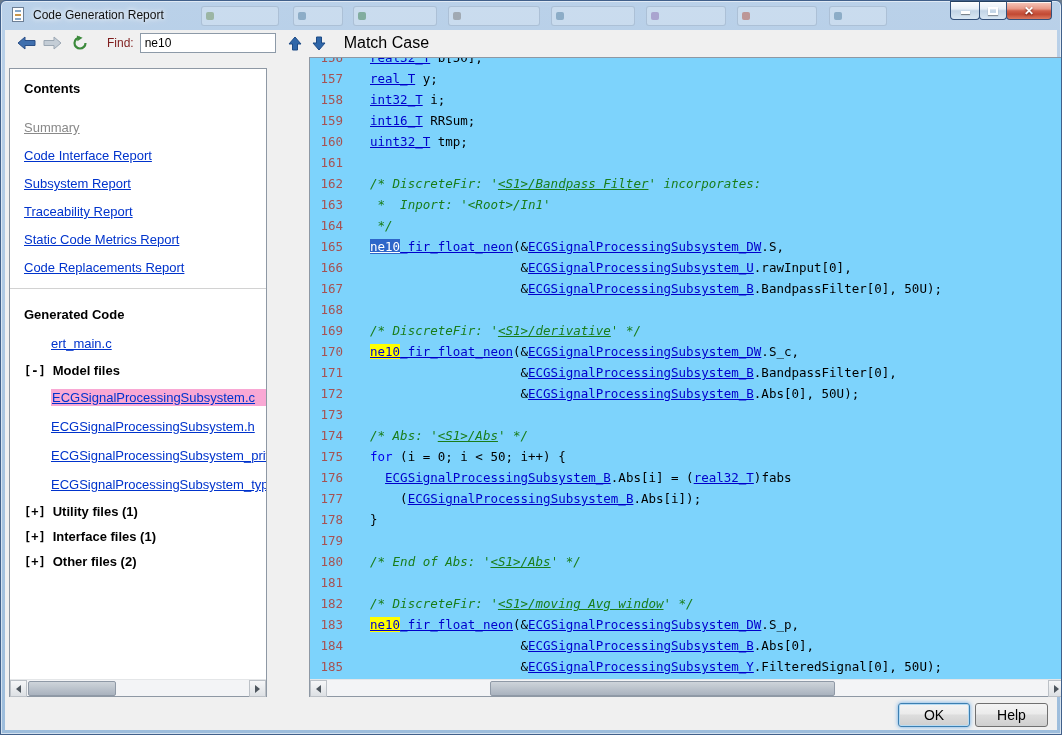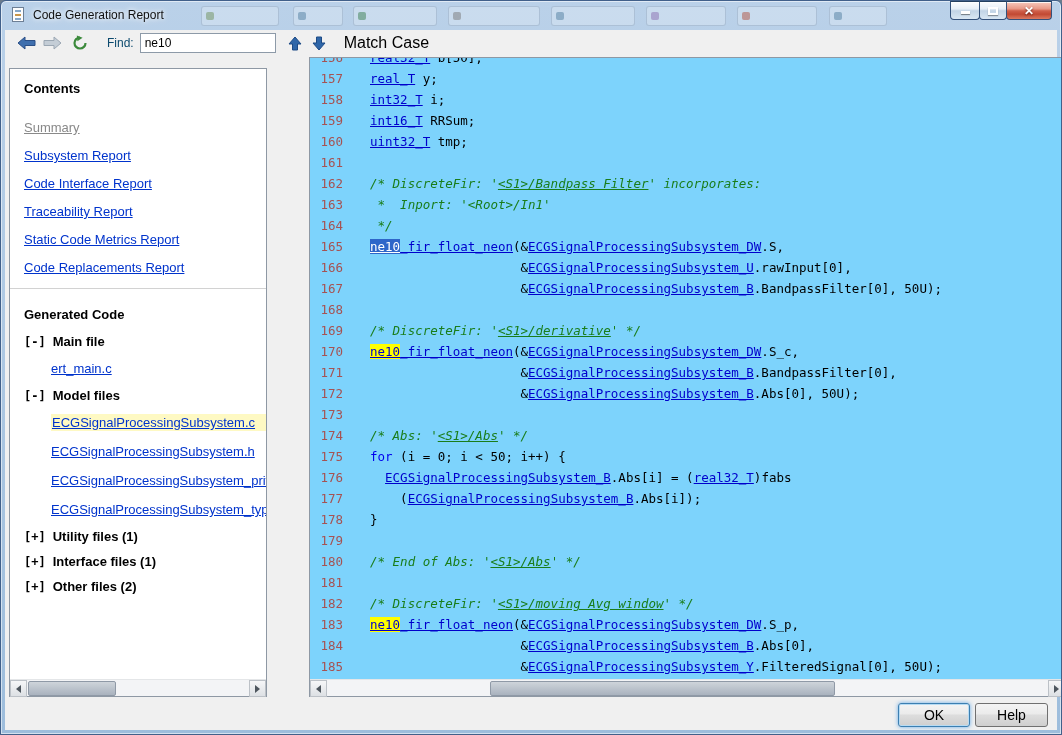--- a/index.html
+++ b/index.html
@@ -26,39 +26,39 @@
   .cap-btn.close{width:46px;background:linear-gradient(180deg,#f7c9bd,#e89886 40%,#d0604b 52%,#c24933 72%,#dd7a61);}
   .glyph-min{width:9px;height:3px;background:#fff;box-shadow:0 1px 1px rgba(0,0,0,.45);}
   .glyph-max{width:10px;height:8px;border:2px solid #fff;box-shadow:0 1px 1px rgba(0,0,0,.35);}
   .glyph-close{color:#fff;font-size:12px;font-weight:bold;text-shadow:0 1px 2px rgba(80,15,5,.85);}
   
   .client{position:absolute;left:4px;top:29px;right:4px;bottom:4px;background:#f0f0f0;}
   
   .toolbar{position:absolute;left:0;top:0;width:100%;height:26px;display:flex;align-items:center;}
   .tool-btn{width:22px;height:22px;display:flex;align-items:center;justify-content:center;cursor:pointer;}
   .tb-back{margin-left:10px;} .tb-fwd{margin-left:4px;} .tb-refresh{margin-left:6px;}
-  .find-label{margin-left:16px;font-size:12px;color:#0c4a6e;}
+  .find-label{margin-left:16px;font-size:12px;color:#7f1d1d;}
   .find-input{margin-left:6px;width:136px;height:20px;border:1px solid #8d9aa8;padding:1px 4px;font-size:12px;
     font-family:"Liberation Sans",sans-serif;background:#fff;}
   .tb-prev{margin-left:8px;} .tb-next{margin-left:2px;}
   .match-case{margin-left:14px;font-size:16px;color:#000;cursor:default;}
   
   .left-panel{position:absolute;left:4px;top:38px;width:258px;height:629px;background:#fff;border:1px solid #8e98a4;}
   .left-scroll{position:absolute;left:0;top:0;right:0;bottom:17px;overflow:hidden;padding:12px 0 0 14px;}
   .side-heading{font-size:13px;font-weight:bold;color:#000;margin-bottom:24px;}
   .side-heading.gen{margin-bottom:12px;}
   .side-link{display:inline-block;color:#0033cc;text-decoration:underline;font-size:13px;cursor:pointer;white-space:nowrap;}
   .link-list .side-link{display:block;margin-bottom:13px;}
   .side-link.visited{color:#898989;}
   .divider{height:1px;background:#d2d2d2;margin:6px 0 18px -14px;}
   .tree-row{margin:3px 0 10px 0;font-size:13px;white-space:nowrap;}
   .tree-marker{font-weight:bold;font-family:"DejaVu Sans Mono",monospace;font-size:12px;margin-right:7px;cursor:pointer;}
   .tree-label{font-weight:bold;}
   .tree-child{margin:0 0 11px 27px;white-space:nowrap;overflow:hidden;}
-  .file-link.selected{background:#fef9c3;padding:1px 22px 1px 1px;}
+  .file-link.selected{background:#f9a8d4;padding:1px 22px 1px 1px;}
   
   .code-panel{position:absolute;left:268px;top:27px;width:774px;height:640px;background:#7dd3fc;border:1px solid #8e98a4;margin-left:36px;}
   .code-view{position:absolute;left:0;top:0;right:17px;bottom:17px;overflow:hidden;}
   .code-content{position:absolute;left:0;top:-11px;white-space:pre;font-family:"DejaVu Sans Mono",monospace;
     font-size:12.5px;line-height:21px;color:#000;}
   .code-line{height:21px;}
   .ln{display:inline-block;width:33px;text-align:right;margin-right:27px;color:#a65252;}
   .tok-link{color:#0000cc;text-decoration:underline;cursor:pointer;}
   .tok-comment{color:#1a7d1a;font-style:italic;}
   .tok-comment-link{text-decoration:underline;cursor:pointer;}
@@ -176,30 +176,29 @@
           </svg>
       </div>
       <span class="match-case">Match Case</span>
     </div>
 
     <div class="left-panel">
       <div class="left-scroll">
         <div class="side-heading">Contents</div>
         <div class="link-list">
             <a class="side-link visited">Summary</a>
+            <a class="side-link">Code Interface Report</a>
             <a class="side-link">Subsystem Report</a>
-            <a class="side-link">Code Interface Report</a>
             <a class="side-link">Traceability Report</a>
             <a class="side-link">Static Code Metrics Report</a>
             <a class="side-link">Code Replacements Report</a>
           </div>
         <div class="divider"></div>
         <div class="side-heading gen">Generated Code</div>
         <div class="tree">
-            <div class="tree-row"><span class="tree-marker">[-]</span><span class="tree-label">Main file</span></div>
             <div class="tree-child"><a class="side-link file-link">ert_main.c</a></div>
             <div class="tree-row"><span class="tree-marker">[-]</span><span class="tree-label">Model files</span></div>
             <div class="tree-child"><a class="side-link file-link selected">ECGSignalProcessingSubsystem.c</a></div>
             <div class="tree-child"><a class="side-link file-link">ECGSignalProcessingSubsystem.h</a></div>
             <div class="tree-child"><a class="side-link file-link">ECGSignalProcessingSubsystem_private.h</a></div>
             <div class="tree-child"><a class="side-link file-link">ECGSignalProcessingSubsystem_types.h</a></div>
             <div class="tree-row"><span class="tree-marker">[+]</span><span class="tree-label">Utility files (1)</span></div>
             <div class="tree-row"><span class="tree-marker">[+]</span><span class="tree-label">Interface files (1)</span></div>
             <div class="tree-row"><span class="tree-marker">[+]</span><span class="tree-label">Other files (2)</span></div>
           </div>

